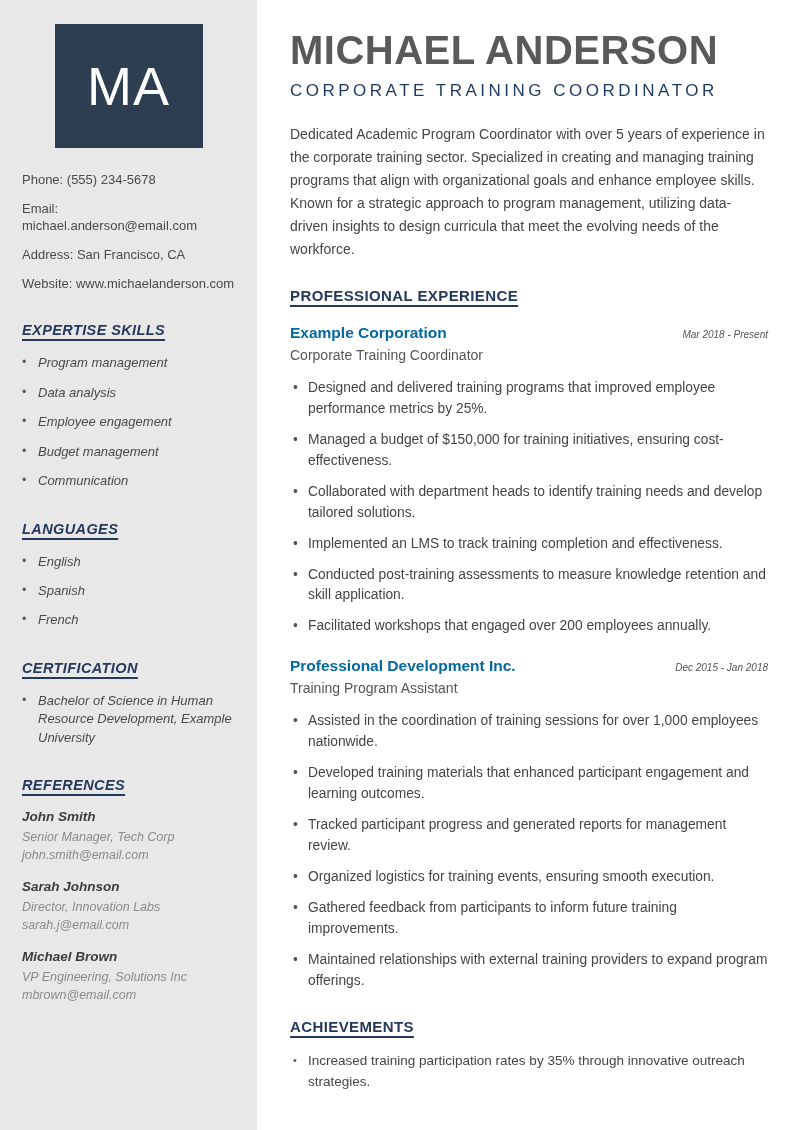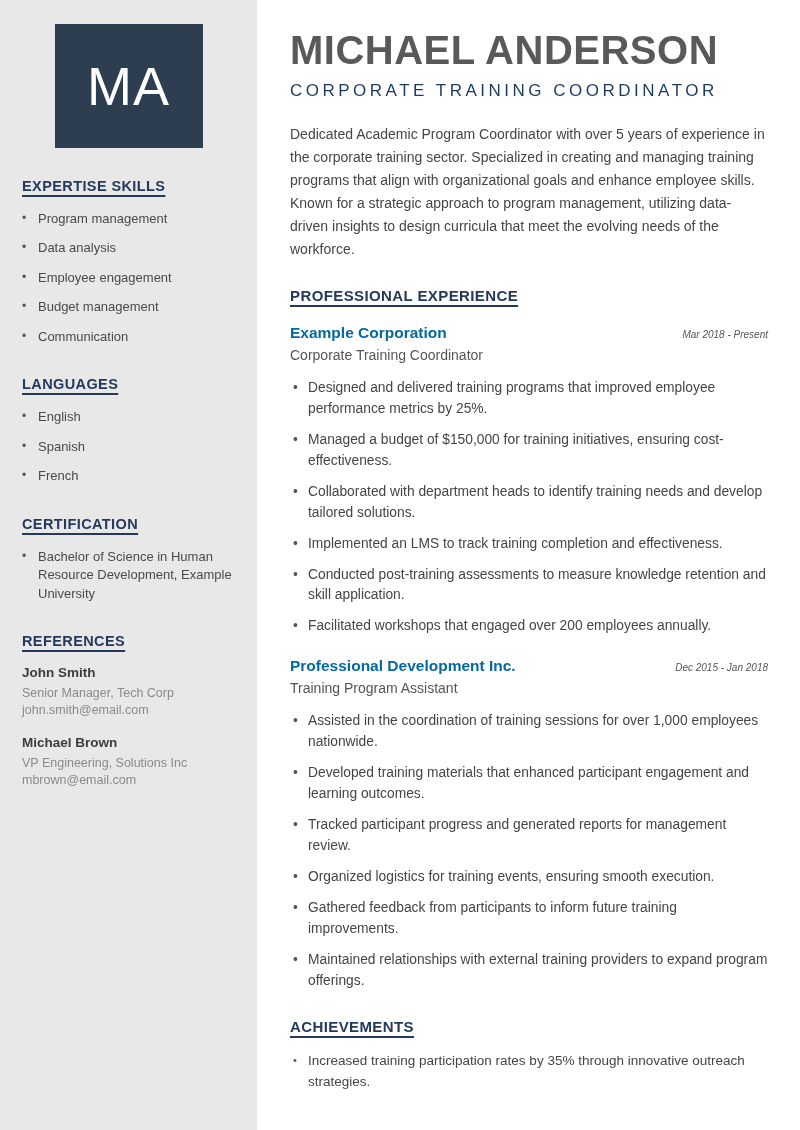--- a/index.html
+++ b/index.html
@@ -35,21 +35,21 @@
     font-weight: 400;
     letter-spacing: 1px;
   }
   .contact { margin-top: 24px; }
   .contact-line {
     font-size: 13px;
     color: #4a4a4a;
     margin-bottom: 13px;
     line-height: 1.25;
   }
-  .side-section { margin-top: 30px; }
+  .side-section { margin-top: 30px; font-style: italic; }
   .side-heading, .main-heading {
     color: #24395c;
     font-weight: bold;
     text-decoration: underline;
     text-underline-offset: 4px;
     text-decoration-thickness: 1.5px;
     letter-spacing: 0.4px;
   }
   .side-heading { font-size: 14.5px; margin-bottom: 16px; }
   .side-list { list-style: none; }
@@ -131,20 +131,30 @@
 </head>
 <body>
 
 <div class="page">
 
   <aside class="sidebar">
     <div class="avatar">
       <span>MA</span>
     </div>
 
+    <div class="contact">
+
+        <div class="contact-line">Phone: (555) 234-5678</div>
+
+        <div class="contact-line">Email: michael.anderson@email.com</div>
+
+        <div class="contact-line">Address: San Francisco, CA</div>
+
+        <div class="contact-line">Website: www.michaelanderson.com</div>
+      </div>
 
     <div class="side-section">
       <div class="side-heading">EXPERTISE SKILLS</div>
       <ul class="side-list">
 
 
           <li>Program management</li>
 
           <li>Data analysis</li>
 
@@ -179,20 +189,25 @@
     <div class="side-section">
       <div class="side-heading">REFERENCES</div>
       <div>
 
           <div class="ref-person">
             <div class="ref-name">John Smith</div>
             <div class="ref-role">Senior Manager, Tech Corp</div>
             <div class="ref-email">john.smith@email.com</div>
           </div>
 
+          <div class="ref-person">
+            <div class="ref-name">Sarah Johnson</div>
+            <div class="ref-role">Director, Innovation Labs</div>
+            <div class="ref-email">sarah.j@email.com</div>
+          </div>
 
           <div class="ref-person">
             <div class="ref-name">Michael Brown</div>
             <div class="ref-role">VP Engineering, Solutions Inc</div>
             <div class="ref-email">mbrown@email.com</div>
           </div>
         </div>
     </div>
   </aside>
 

